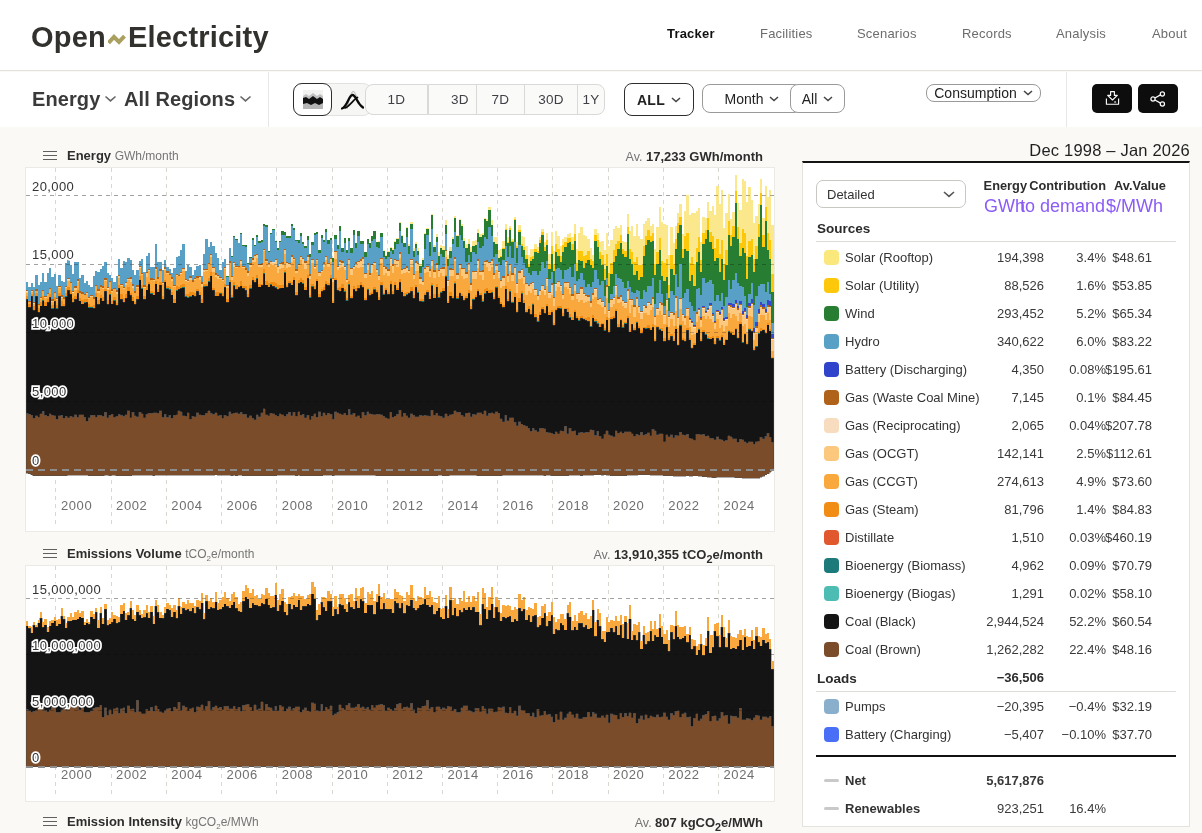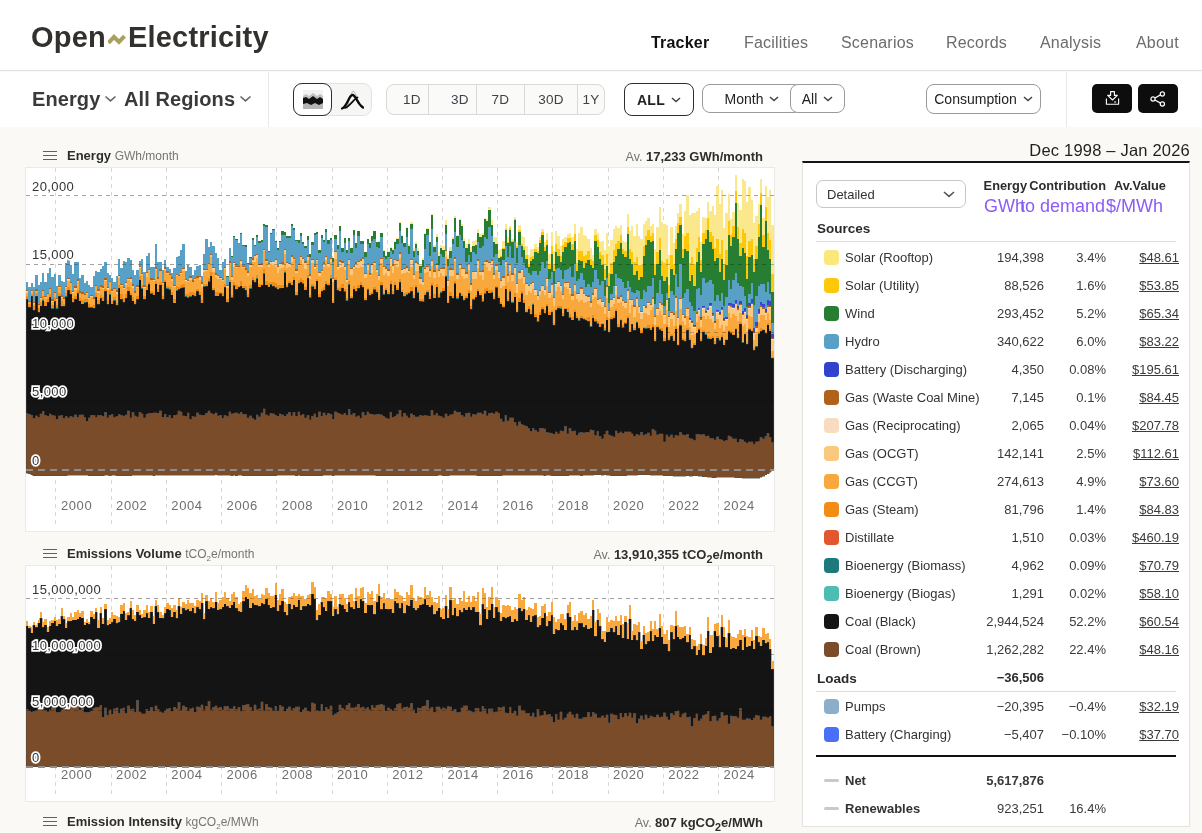--- a/index.html
+++ b/index.html
@@ -1,18 +1,18 @@
 <!DOCTYPE html>
 <html><head><meta charset="utf-8"><style>
 * { margin:0; padding:0; box-sizing:border-box; }
 html,body { width:1202px; height:833px; overflow:hidden; background:#faf9f5;
   font-family:"Liberation Sans", sans-serif; color:#333; }
 #bar1 { position:absolute; left:0; top:0; width:1202px; height:71px; background:#fff; border-bottom:1px solid #e4e2de; }
 #logo { position:absolute; left:31px; top:21px; font-size:29px; font-weight:700; color:#32312e; letter-spacing:0.2px; white-space:nowrap; }
-.nav { position:absolute; top:34px; font-size:16px; color:#6c6c6c; letter-spacing:0.2px; }
+.nav { position:absolute; top:26px; font-size:13px; color:#6c6c6c; letter-spacing:0.2px;margin-left:16px; }
 .nav.sel { color:#111; font-weight:700; }
 #bar2 { position:absolute; left:0; top:72px; width:1202px; height:55px; background:#fff; }
 .vdiv { position:absolute; top:72px; height:55px; width:1px; background:#e7e7e5; }
 .bigsel { position:absolute; top:85px; font-size:20px; font-weight:700; color:#3a3a3a; letter-spacing:0.1px; display:flex; align-items:center; height:28px; }
 .btn { position:absolute; background:#fff; border:1px solid #8a8a8a; border-radius:8px; font-size:14px; color:#222; display:flex; align-items:center; justify-content:center; }
 .seg { position:absolute; top:84px; height:31px; background:#fafaf8; border:1px solid #d9d9d7; display:flex; align-items:center; justify-content:center; font-size:13.5px; color:#3f3f46; letter-spacing:0.3px; }
 .darkbtn { position:absolute; top:84px; width:40px; height:29px; background:#0d0d0d; border-radius:5px; display:flex; align-items:center; justify-content:center; }
 .chead { position:absolute; font-size:13px; white-space:nowrap; }
 .chead b { color:#2d2d2d; font-weight:700; }
 .chead .u { color:#757575; font-size:12px; }
@@ -24,21 +24,21 @@
 .th { position:absolute; font-size:12.8px; font-weight:700; color:#2d2d2d; text-align:right; }
 .th2 { position:absolute; font-size:18px; color:#8b5cf6; text-align:right; }
 .shead { position:absolute; left:817px; font-size:13.5px; font-weight:700; color:#2b2b2b; }
 .sdiv { position:absolute; left:816px; width:360px; height:1px; background:#dcdcd8; }
 .trow { position:absolute; left:816px; width:366px; height:28px; }
 .sw { position:absolute; left:8px; top:7px; width:15px; height:15px; border-radius:4px; }
 .tname { position:absolute; left:29px; top:7px; font-size:13px; color:#333; }
 .tv { position:absolute; top:7px; font-size:13px; color:#3a3a3a; text-align:right; }
 .tv1 { left:120px; width:108px; }
 .tv2 { left:230px; width:60px; }
-.tv3 { left:300px; width:63px;text-decoration:underline; }
+.tv3 { left:273px; width:63px; }
 .dash { position:absolute; left:8px; top:13px; width:15px; height:3px; border-radius:2px; background:#c9c9c9; }
 </style></head>
 <body>
 <div id="bar1"></div>
 <div id="logo">Open<svg width="19" height="12" viewBox="0 0 19 12" style="margin:0 1px 1px 2px">
       <path d="M0.5 9 L6 3 L11 8 L16.5 2.2" fill="none" stroke="#a9a060" stroke-width="4"></path>
     </svg>Electricity</div>
 <div class="nav sel" style="left:651px">Tracker</div>
 <div class="nav" style="left:744px">Facilities</div>
 <div class="nav" style="left:841px">Scenarios</div>
@@ -66,35 +66,35 @@
     </svg>
   </div>
 <div style="position:absolute;left:334px;top:88px;width:36px;height:22px;display:flex;align-items:center;justify-content:center">
     <svg width="23" height="21" viewBox="0 0 23 21">
       <path d="M6 20 C9 6 10.5 2.5 12.5 2.5 C14.5 2.5 15.5 8 18 15" fill="none" stroke="#bbb" stroke-width="1.1"></path>
       <path d="M1 19.5 C6 18 8 6 11.5 6 C15 6 15.5 14 22 18.5" fill="none" stroke="#0a0a0a" stroke-width="2.3" stroke-linecap="round"></path>
       <path d="M4 19 C9 17 13 10 16.5 8.5" fill="none" stroke="#0a0a0a" stroke-width="1.7" stroke-linecap="round"></path>
     </svg>
   </div>
 
-<div class="seg" style="left:386px;width:52px;border-radius:8px 0 0 8px">1D</div>
+<div class="seg" style="left:365px;width:63px;border-radius:8px 0 0 8px">1D</div>
 <div class="seg" style="left:428px;width:64px">3D</div>
 <div class="seg" style="left:476px;width:49px">7D</div>
 <div class="seg" style="left:524px;width:54px">30D</div>
 <div class="seg" style="left:577px;width:28px;border-radius:0 8px 8px 0">1Y</div>
 <div class="btn" style="left:624px;top:83px;width:70px;height:33px;border-color:#2e2e2e;font-weight:700;letter-spacing:0.3px">ALL <svg width="10" height="6" viewBox="0 0 10 6" style="margin-left:6px">
       <path d="M1 1l4 3.6L9 1" fill="none" stroke="#444" stroke-width="1.5"></path>
     </svg></div>
 <div class="btn" style="left:702px;top:84px;width:100px;height:29px;border-color:#9a9a98">Month <svg width="10" height="6" viewBox="0 0 10 6" style="margin-left:6px">
       <path d="M1 1l4 3.6L9 1" fill="none" stroke="#444" stroke-width="1.5"></path>
     </svg></div>
 <div class="btn" style="left:790px;top:84px;width:55px;height:29px;border-color:#9a9a98">All <svg width="10" height="6" viewBox="0 0 10 6" style="margin-left:6px">
       <path d="M1 1l4 3.6L9 1" fill="none" stroke="#444" stroke-width="1.5"></path>
     </svg></div>
-<div class="btn" style="left:926px;top:84px;width:115px;height:30px;border-color:#9a9a98">Consumption <svg width="10" height="6" viewBox="0 0 10 6" style="margin-left:6px">
+<div class="btn" style="left:926px;top:84px;width:115px;height:18px;border-color:#9a9a98">Consumption <svg width="10" height="6" viewBox="0 0 10 6" style="margin-left:6px">
       <path d="M1 1l4 3.6L9 1" fill="none" stroke="#444" stroke-width="1.5"></path>
     </svg></div>
 <div class="darkbtn" style="left:1092px">
     <svg width="19" height="19" viewBox="0 0 19 19" fill="none" stroke="#fafafa" stroke-width="1.15">
       <path d="M7.6 2.6 h3.8 v3.8 h2.9 L9.5 11 L4.7 6.4 h2.9 z" stroke-linejoin="round"></path>
       <path d="M3.4 9.6 v5.6 h12.2 v-5.6" stroke-linejoin="round"></path>
       <path d="M11.2 13 h1.9"></path>
     </svg>
   </div>
 <div class="darkbtn" style="left:1138px">

